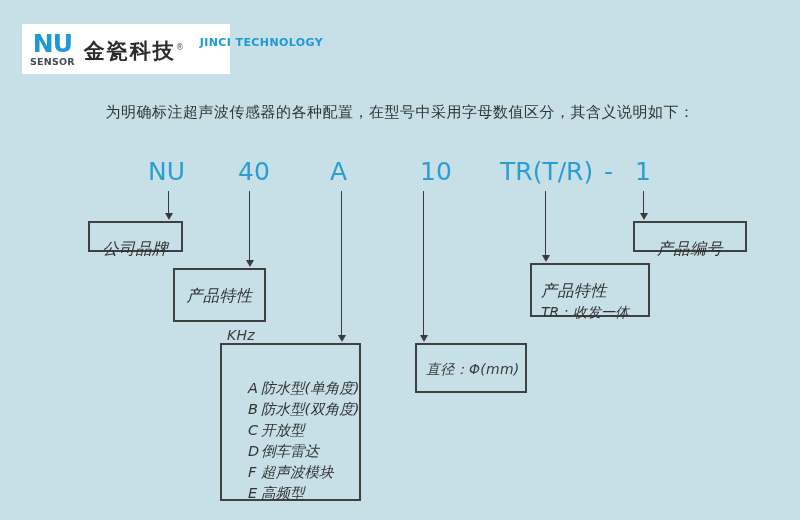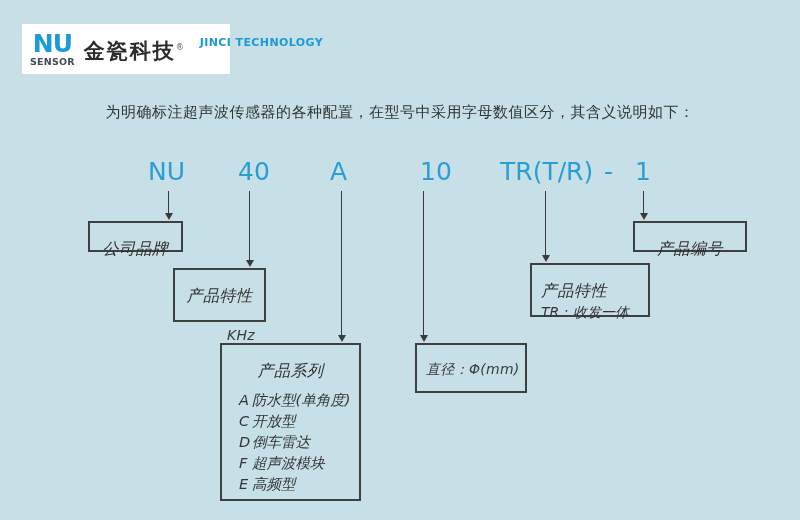--- a/index.html
+++ b/index.html
@@ -163,21 +163,21 @@
     font-size: 14px;
     color: #3a3a3a;
     white-space: nowrap;
     letter-spacing: 0.3px;
   }
   .t-center { text-align: center; }
   .t-right  { text-align: right; margin-top: 20px; }
   .t-left   { text-align: left; }
 
   .series-list {
-    margin: 8px;
+    margin: 17px;
     padding: 0;
     list-style: none;
   }
   .series-list li {
     font-size: 14.5px;
     color: #333;
     line-height: 21px;
     white-space: nowrap;
   }
   .series-key {
@@ -228,23 +228,23 @@
       </div>
       <div class="conn" style="left: 249px; top: 191px; height: 70px;"></div>
       <div class="arrow-head" style="left: 246px; top: 260px;"></div>
       <div class="box" style="left: 173px; top: 268px; width: 93px; height: 54px;">
         <div class="box-title t-center">产品特性</div>
         <div class="box-sub t-right">KHz</div>
       </div>
       <div class="conn" style="left: 341px; top: 191px; height: 145px;"></div>
       <div class="arrow-head" style="left: 338px; top: 335px;"></div>
       <div class="box" style="left: 220px; top: 343px; width: 141px; height: 158px;">
-        <div class="box-title t-center">产品系列</div>
         <ul class="series-list">
           <li><span class="series-key">A</span><span>防水型(单角度)</span></li>
+          <li><span class="series-key">B</span><span>防水型(双角度)</span></li>
           <li><span class="series-key">C</span><span>开放型</span></li>
           <li><span class="series-key">D</span><span>倒车雷达</span></li>
           <li><span class="series-key">F</span><span>超声波模块</span></li>
           <li><span class="series-key">E</span><span>高频型</span></li>
         </ul>
       </div>
       <div class="conn" style="left: 423px; top: 191px; height: 145px;"></div>
       <div class="arrow-head" style="left: 420px; top: 335px;"></div>
       <div class="box" style="left: 415px; top: 343px; width: 112px; height: 50px;">
         <div class="box-sub t-left">直径：Φ(mm)</div>

